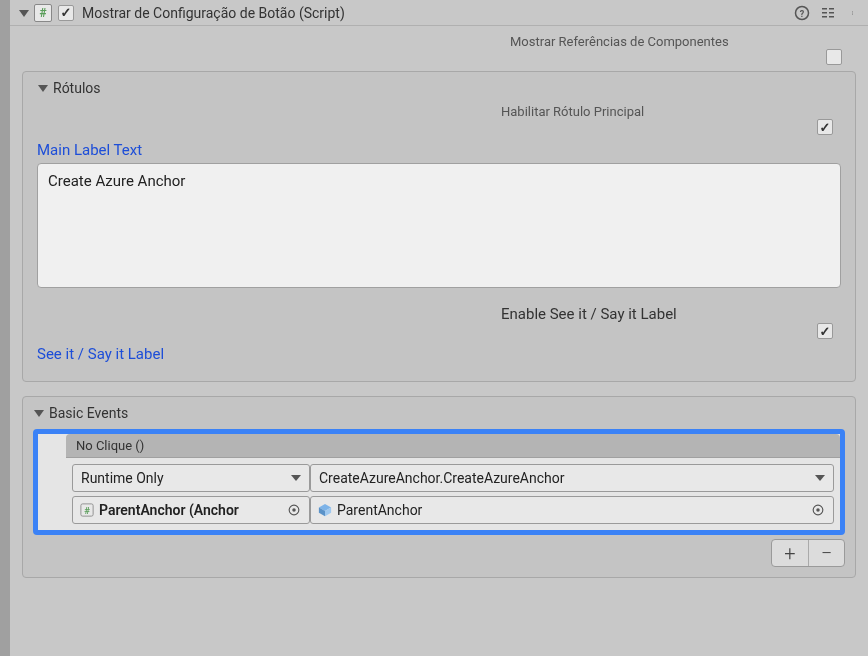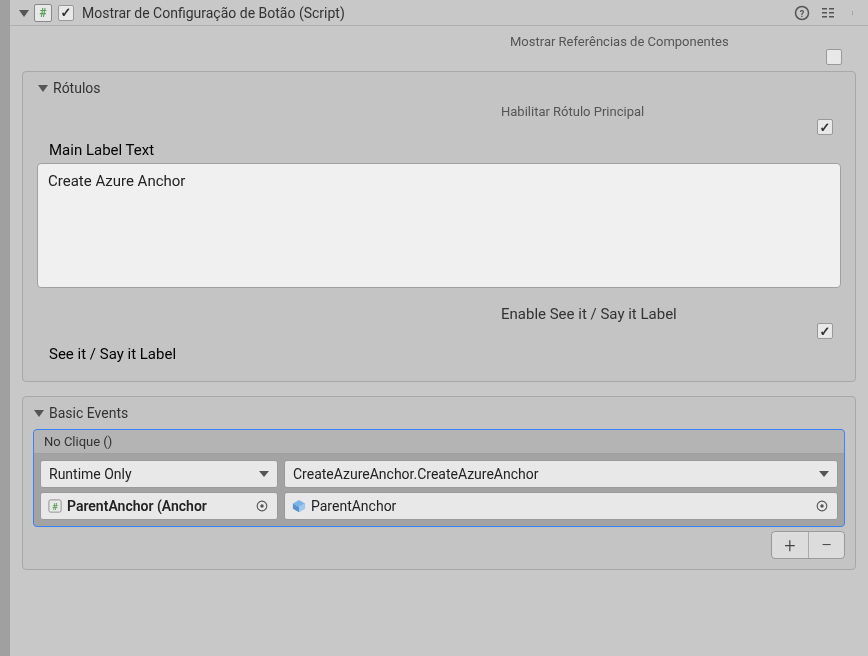--- a/index.html
+++ b/index.html
@@ -112,22 +112,22 @@
     .sub-header {
       display: flex;
       align-items: center;
       font-size: 14px;
       color: #333;
       margin-bottom: 8px;
     }
     .sub-header .foldout { margin-right: 4px; }
     .field-label {
       font-size: 15px;
-      color: #000000;
-      margin: 6px 0 4px 12px;
+      color: #1d4ed8;
+      margin: 6px 0 4px 0;
     }
     .textarea {
       width: 100%;
       height: 125px;
       background: #f0f0f0;
       border: 1px solid #a0a0a0;
       border-radius: 4px;
       padding: 8px 10px;
       font-size: 15px;
       color: #222;
@@ -135,35 +135,35 @@
       font-family: inherit;
     }
     .events-panel {
       background: #c4c4c4;
       border: 1px solid #a8a8a8;
       border-radius: 4px;
       margin: 0 12px 12px 12px;
       padding: 8px 10px 10px 10px;
     }
     .event-list {
-      border: 1px solid #3b82f6;
-      border-radius: 4px;
-      background: #a3a3a3;
+      border: 5px solid #3b82f6;
+      border-radius: 4px;
+      background: #e5e5e5;
+      padding-left: 28px;
     }
     .event-list-hdr {
       background: #b4b4b4;
       padding: 4px 10px;
       font-size: 13px;
       color: #333;
       border-bottom: 1px solid #a0a0a0;
       border-radius: 4px 4px 0 0;
     }
     .event-row {
       display: flex;
-      gap: 6px;
       padding: 6px 6px 0 6px;
     }
     .event-row + .event-row { padding-top: 4px; padding-bottom: 6px; }
     .dropdown {
       height: 28px;
       background: #e8e8e8;
       border: 1px solid #9a9a9a;
       border-radius: 3px;
       display: flex;
       align-items: center;

